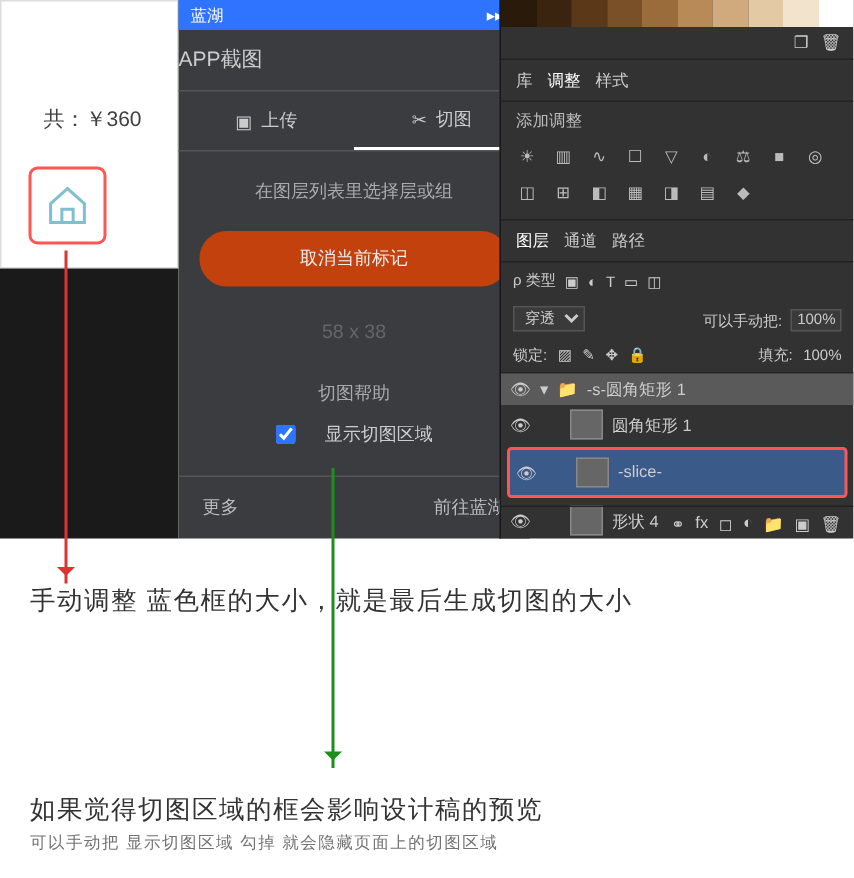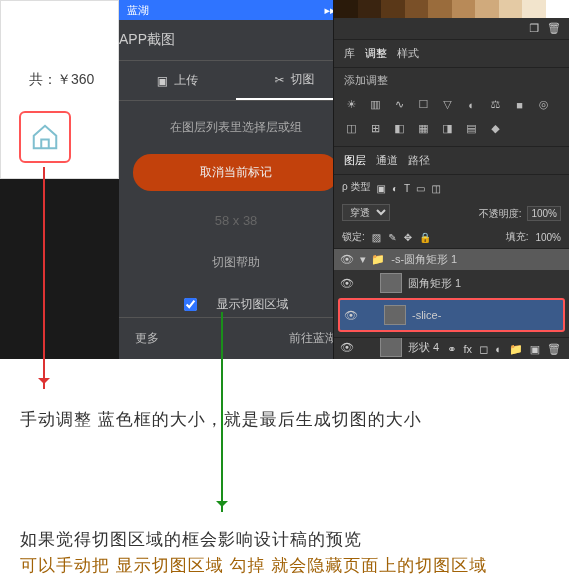--- a/index.html
+++ b/index.html
@@ -13,21 +13,21 @@
 .lanhu-header{height:20px;background:#2f74ff;display:flex;align-items:center;justify-content:space-between;padding:0 8px;color:#fff;font-size:11px}
 .lanhu-tab-title{text-align:left;padding:11px 0;font-size:14px;border-bottom:1px solid #555}
 .lanhu-tabs{display:flex;border-bottom:1px solid #555}
 .lanhu-tabs>div{flex:1;text-align:center;padding:10px 0;font-size:12px;display:flex;align-items:center;justify-content:center;gap:6px}
 .lanhu-tabs>div.active{border-bottom:2px solid #fff}
 .lanhu-body{padding:18px 14px;text-align:center}
 .lanhu-hint{margin-bottom:18px;color:#aaa}
 .lanhu-cancel{background:#c2410c;border-radius:18px;padding:10px;color:#eee;cursor:pointer}
 .lanhu-dims{margin-top:22px;color:#666;font-size:13px}
 .lanhu-help{margin-top:26px;color:#aaa}
-.lanhu-check-row{margin-top:25px;display:flex;align-items:center;justify-content:center;gap:20px;color:#ccc}
+.lanhu-check-row{margin-top:10px;display:flex;align-items:center;justify-content:center;gap:20px;color:#ccc}
 .lanhu-check-row input{accent-color:#2f74ff}
 .lanhu-footer{position:absolute;bottom:0;left:0;right:0;display:flex;justify-content:space-between;padding:12px 16px;border-top:1px solid #555;color:#bbb}
 
 .ps-panel{position:absolute;left:333px;top:0;right:0;height:359px;background:#323232;color:#ccc;font-size:11px;border-left:1px solid #1a1a1a}
 .ps-swatches{height:18px;display:flex}
 .ps-swatches span{flex:1}
 .ps-icon-row{height:22px;display:flex;align-items:center;justify-content:flex-end;gap:8px;padding:0 8px;border-bottom:1px solid #222}
 .ps-section-tabs{display:flex;gap:10px;padding:6px 10px;border-bottom:1px solid #222}
 .ps-section-tabs .active{color:#fff}
 .ps-adjust-label{padding:5px 10px;color:#bbb}
@@ -44,23 +44,23 @@
 .ps-layer .eye{width:14px;text-align:center}
 .ps-layer .thumb{width:22px;height:20px;background:#666;border:1px solid #888;display:flex;align-items:center;justify-content:center;font-size:9px}
 .ps-layer .indent{width:14px}
 .ps-layer-footer{position:absolute;bottom:0;right:0;left:0;display:flex;justify-content:flex-end;gap:7px;padding:5px 8px;border-top:1px solid #222;font-size:11px;height:22px}
 
 .red-arrow{position:absolute;left:43px;top:167px;width:2px;height:222px;background:#d33}
 .red-arrow:after{content:"";position:absolute;bottom:-1px;left:-5px;border:6px solid transparent;border-top-color:#d33}
 .green-arrow{position:absolute;left:221px;top:312px;width:2px;height:200px;background:#1a8f1a}
 .green-arrow:after{content:"";position:absolute;bottom:-1px;left:-5px;border:6px solid transparent;border-top-color:#1a8f1a}
 
-.note1{position:absolute;left:20px;top:408px;font-size:17px;color:#333;letter-spacing:1px}
+.note1{position:absolute;left:20px;top:389px;font-size:17px;color:#333;letter-spacing:1px}
 .note2{position:absolute;left:20px;top:528px;font-size:17px;color:#333;letter-spacing:1px}
-.note3{position:absolute;left:20px;top:554px;font-size:17px;color:#a16207;letter-spacing:1px}
+.note3{position:absolute;left:20px;top:554px;font-size:11px;color:#737373;letter-spacing:1px}
 .dark-strip{position:absolute;left:0;top:179px;width:119px;height:180px;background:#1a1a1a}
 </style>
 </head>
 <body>
 
 <div class="canvas-area">
   <div class="price-text">共：￥360</div>
   <div class="home-icon-box">
     <svg viewBox="0 0 24 24" fill="none" stroke="#7fbfcf" stroke-width="1.6">
         <path d="M3 11 L12 3 L21 11 V21 H3 Z"></path>
@@ -157,21 +157,21 @@
     <span>ρ 类型</span>
     <span>▣</span>
     <span>◐</span>
     <span>T</span>
     <span>▭</span>
     <span>◫</span>
   </div>
   <div class="ps-blend-row">
     <select><option>穿透</option></select>
     <span style="flex:1"></span>
-    <span>不透明度:</span>
+    <span>可以手动把:</span>
     <span class="val">100%</span>
   </div>
   <div class="ps-lock-row">
     <span>锁定:</span>
     <span>▨</span>
     <span>✎</span>
     <span>✥</span>
     <span>🔒</span>
     <span style="flex:1"></span>
     <span>填充:</span>

